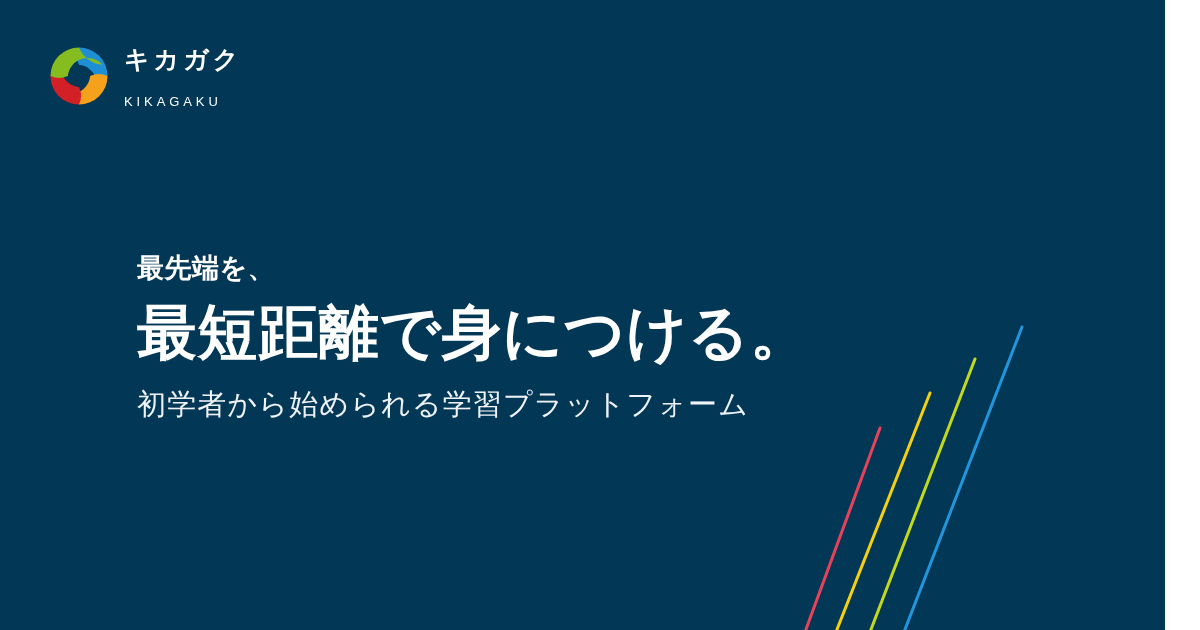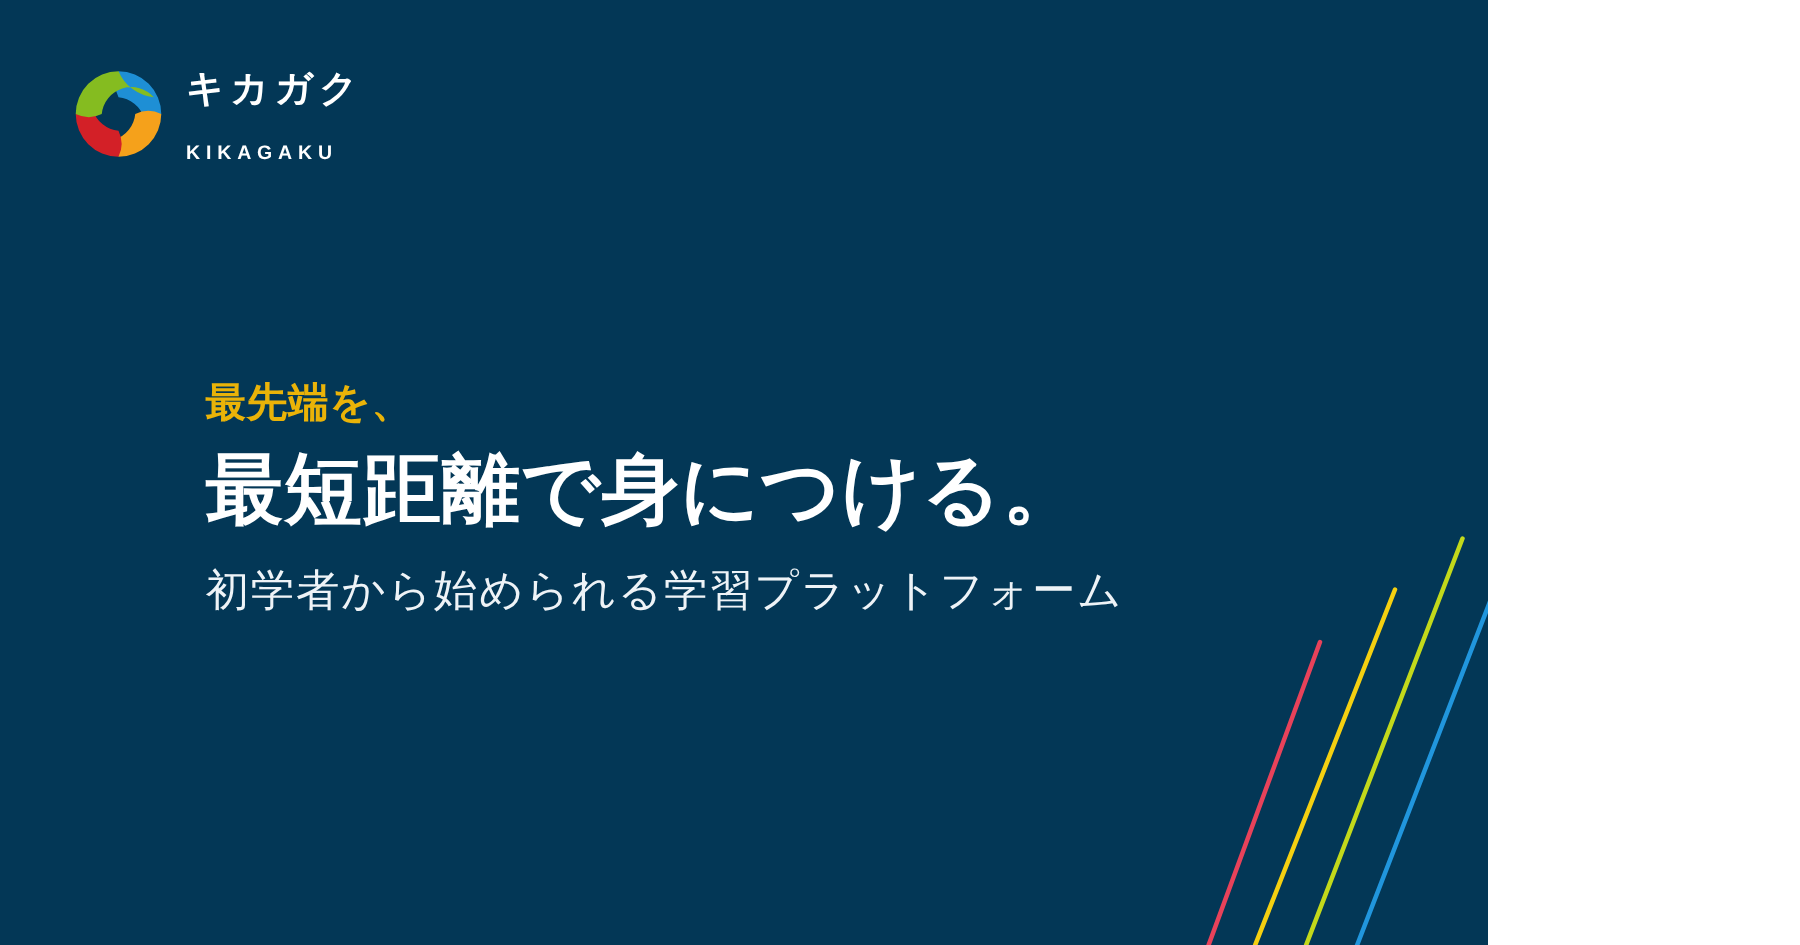--- a/index.html
+++ b/index.html
@@ -56,21 +56,21 @@
     color: #ffffff;
     font-size: 25px;
     font-weight: 700;
     line-height: 1.05;
     letter-spacing: 0.16em;
     white-space: nowrap;
   }
   #brand-romaji {
     color: #ffffff;
     font-size: 13px;
-    font-weight: 700;
+    font-weight: 400;
     line-height: 1.05;
     letter-spacing: 0.30em;
     margin-top: 23px;
     white-space: nowrap;
   }
 
   
   #copy {
     position: absolute;
     left: 137px;
@@ -81,41 +81,41 @@
     color: #ffffff;
     font-size: 27px;
     font-weight: 700;
     line-height: 1.35;
     letter-spacing: 0.02em;
     margin: 0 0 10px 0;
     white-space: nowrap;
   }
   #copy-headline {
     color: #ffffff;
-    font-size: 52px;
+    font-size: 60px;
     font-weight: 700;
     line-height: 1.22;
     letter-spacing: 0.01em;
     margin: 0 0 14px 0;
     white-space: nowrap;
   }
   #copy-sub {
     color: #eef3f7;
     font-size: 29px;
     font-weight: 400;
     line-height: 1.4;
     letter-spacing: 0.04em;
     margin: 0;
     white-space: nowrap;
   }
 </style>
 </head>
 <body>
 
-<div id="canvas" style="width: 992px; height: 630px; background: rgb(3, 55, 86);">
+<div id="canvas" style="width: 1165px; height: 630px; background: rgb(3, 55, 86);">
 
   <svg id="deco-lines" viewBox="0 0 1200 630" xmlns="http://www.w3.org/2000/svg" aria-hidden="true">
     <line x1="880" y1="428" x2="805" y2="632" stroke="#e8425a" stroke-width="3" stroke-linecap="round"></line>
     <line x1="930" y1="393" x2="836" y2="632" stroke="#f5d011" stroke-width="3" stroke-linecap="round"></line>
     <line x1="975" y1="359" x2="870" y2="632" stroke="#c3d91b" stroke-width="3" stroke-linecap="round"></line>
     <line x1="1022" y1="327" x2="904" y2="632" stroke="#2196dd" stroke-width="3" stroke-linecap="round"></line>
   </svg>
 
   <div id="brand">
 
@@ -150,18 +150,18 @@
     </svg>
 
     <div id="brand-wordmark">
       <div id="brand-kana">キカガク</div>
       <div id="brand-romaji">KIKAGAKU</div>
     </div>
 
   </div>
 
   <div id="copy">
-    <p id="copy-kicker" style="color: #eab308;">最先端を、</p>
+    <p id="copy-kicker" style="color: #ffffff;">最先端を、</p>
     <h1 id="copy-headline" style="color: rgb(255, 255, 255);">最短距離で身につける。</h1>
     <p id="copy-sub" style="color: rgb(238, 243, 247);">初学者から始められる学習プラットフォーム</p>
   </div>
 
 </div>
 
 </body></html>

